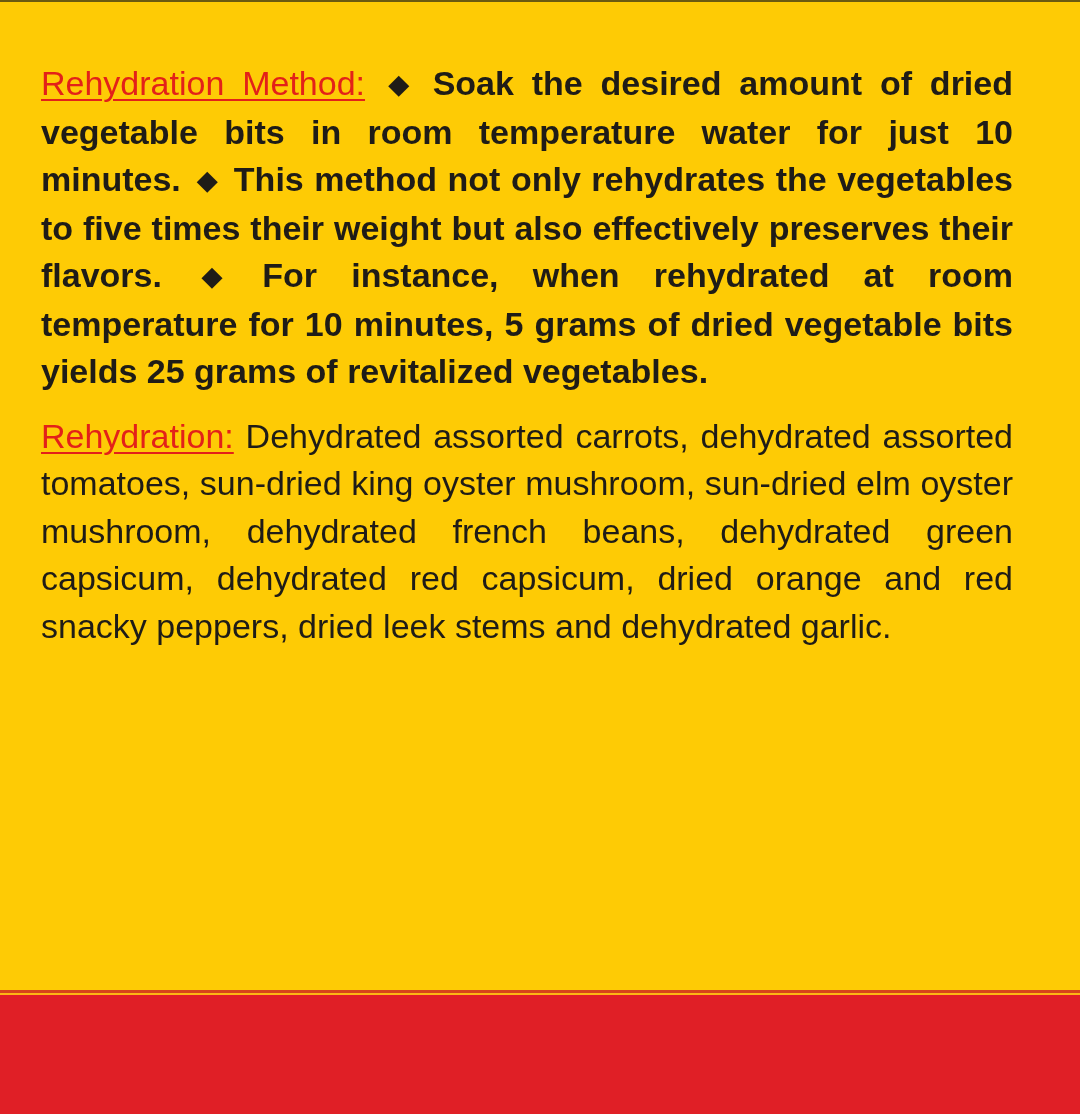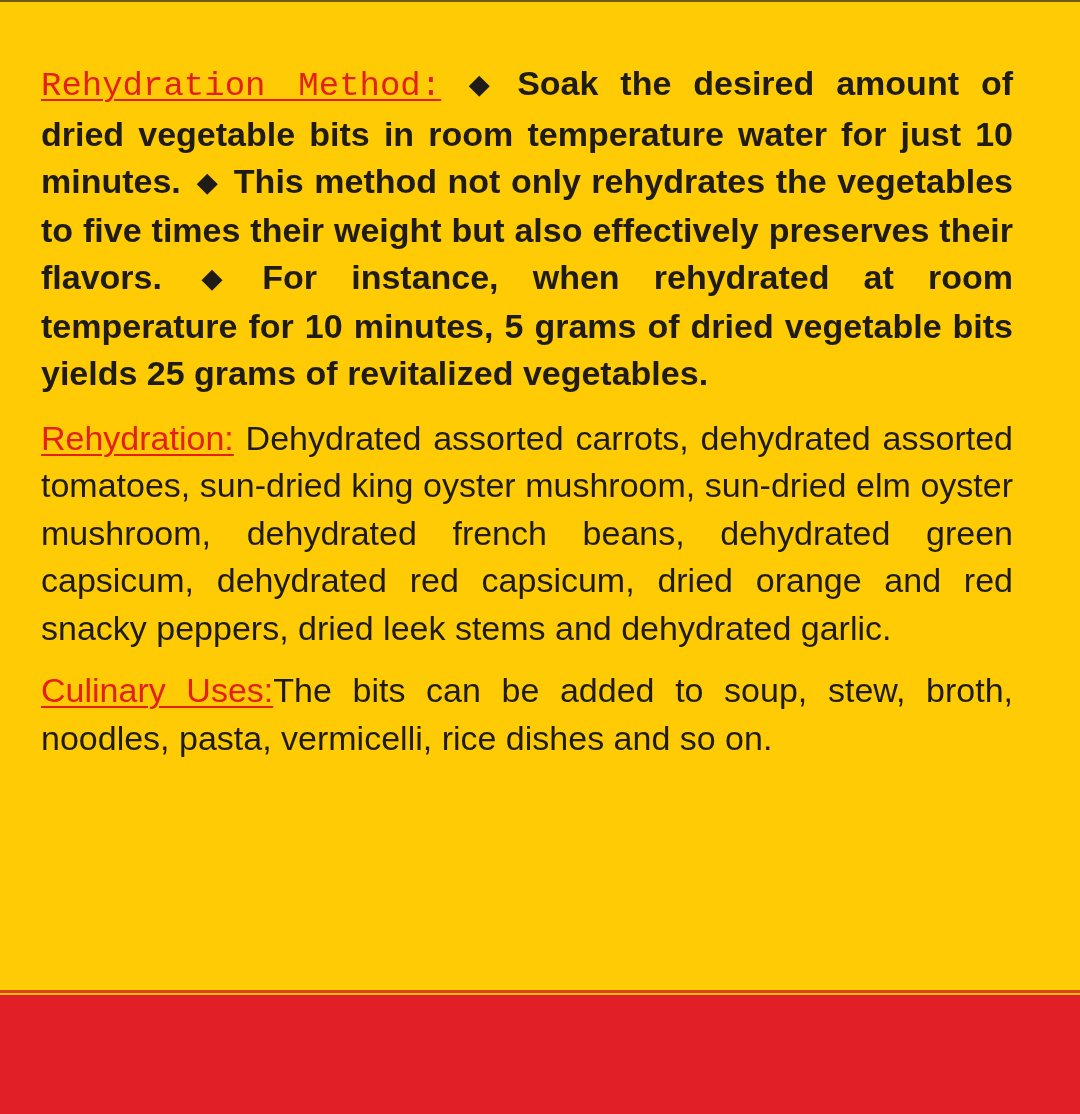--- a/index.html
+++ b/index.html
@@ -6,21 +6,21 @@
   body { width:1080px; height:1114px; background:#fecb05; position:relative; overflow:hidden;
          font-family:"Liberation Sans", sans-serif; color:#1f1c17; }
   .topline { position:absolute; left:0; top:0; width:1080px; height:2px; background:#6b5a10; }
   .content { position:absolute; left:41px; top:60px; width:972px; }
   .para { font-size:34px; line-height:47.5px; text-align:justify; margin:0; }
   .p1 { font-weight:bold; }
   .p2 { margin-top:17px; }
   .p3 { margin-top:15px; }
   .p4 { margin-top:15px; }
   .lbl { color:#e32119; text-decoration:underline; text-decoration-thickness:2px; text-underline-offset:4px; }
-  .p1 .lbl { font-weight:normal;font-family:Liberation Mono, monospace; }
+  .p1 .lbl { font-weight:normal; }
   .p2 .lbl, .p3 .lbl { font-weight:normal; }
   .diamond { display:inline-block; font-size:26px; vertical-align:2px; margin:0 6px; }
   .band-dark { position:absolute; left:0; top:990px; width:1080px; height:3px; background:#d7451a; }
   .band-yellow { position:absolute; left:0; top:993px; width:1080px; height:2px; background:#fdb714; }
   .band-red { position:absolute; left:0; top:995px; width:1080px; height:119px; background:#e01f26; }
 </style>
 </head>
 <body>
 
 <div class="topline"></div>
@@ -34,21 +34,18 @@
     <span>This method not only rehydrates the vegetables to five times their weight but also effectively preserves their flavors.</span>
     <span class="diamond">◆</span>
     <span>For instance, when rehydrated at room temperature for 10 minutes, 5 grams of dried vegetable bits yields 25 grams of revitalized vegetables.</span>
   </p>
 
   <p class="para p2">
     <span class="lbl">Rehydration:</span>
     <span>Dehydrated assorted carrots, dehydrated assorted tomatoes, sun-dried king oyster mushroom, sun-dried elm oyster mushroom, dehydrated french beans, dehydrated green capsicum, dehydrated red capsicum, dried orange and red snacky peppers, dried leek stems and dehydrated garlic.</span>
   </p>
 
-  <p class="para p3">
-    <span class="lbl">Culinary Uses:</span><span>The bits can be added to soup, stew, broth, noodles, pasta, vermicelli, rice dishes and so on.</span>
-  </p>
 
 </div>
 
 <div class="band-dark"></div>
 <div class="band-yellow"></div>
 <div class="band-red"></div>
 
 </body></html>

